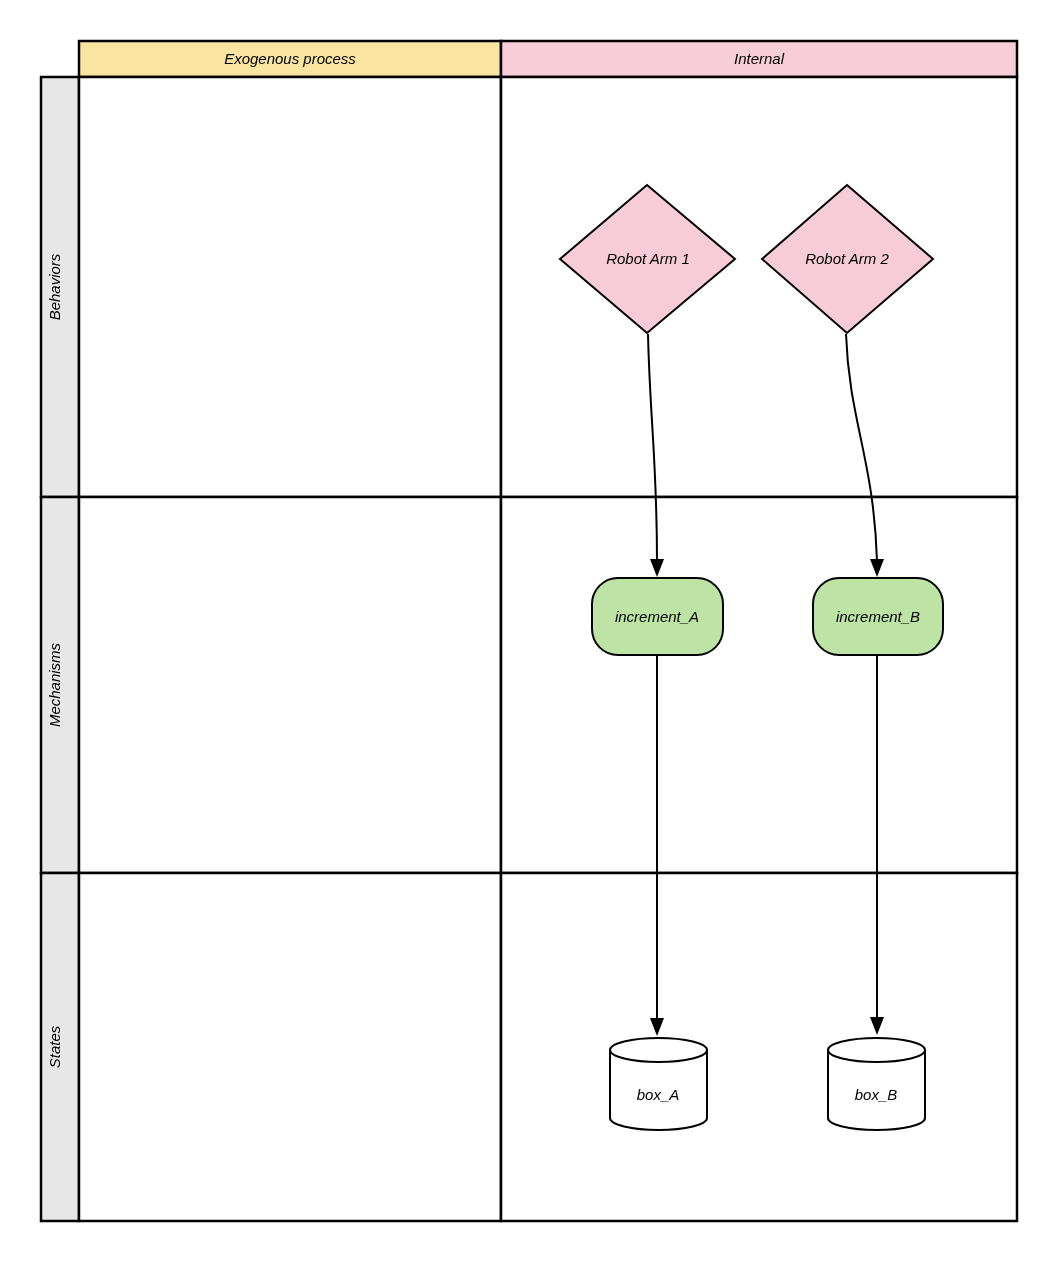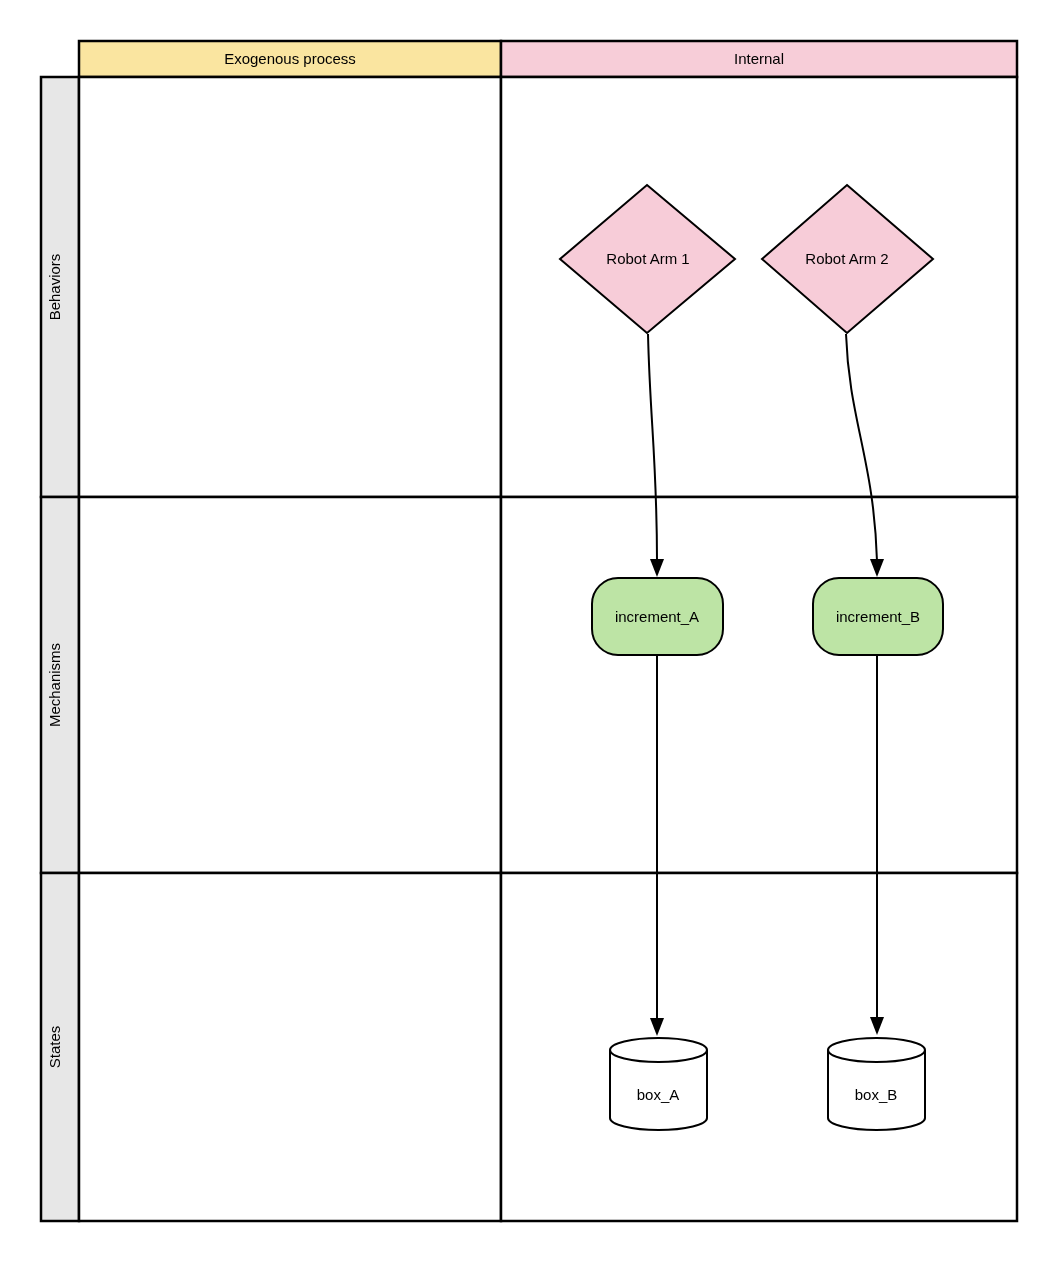--- a/index.html
+++ b/index.html
@@ -7,20 +7,21 @@
     padding: 0;
     background: #ffffff;
     font-family: "Liberation Sans", sans-serif;
   }
   .page {
     position: relative;
     width: 1057px;
     height: 1263px;
     background: #ffffff;
     overflow: hidden;
+    font-style: italic;
   }
   svg text {
     font-family: "Liberation Sans", sans-serif;
     font-size: 15px;
     fill: #000000;
   }
   svg .hdr-text { font-size: 15px; }
   svg .lane-text { font-size: 15px; }
   svg .node-text { font-size: 15px; }
 </style>

